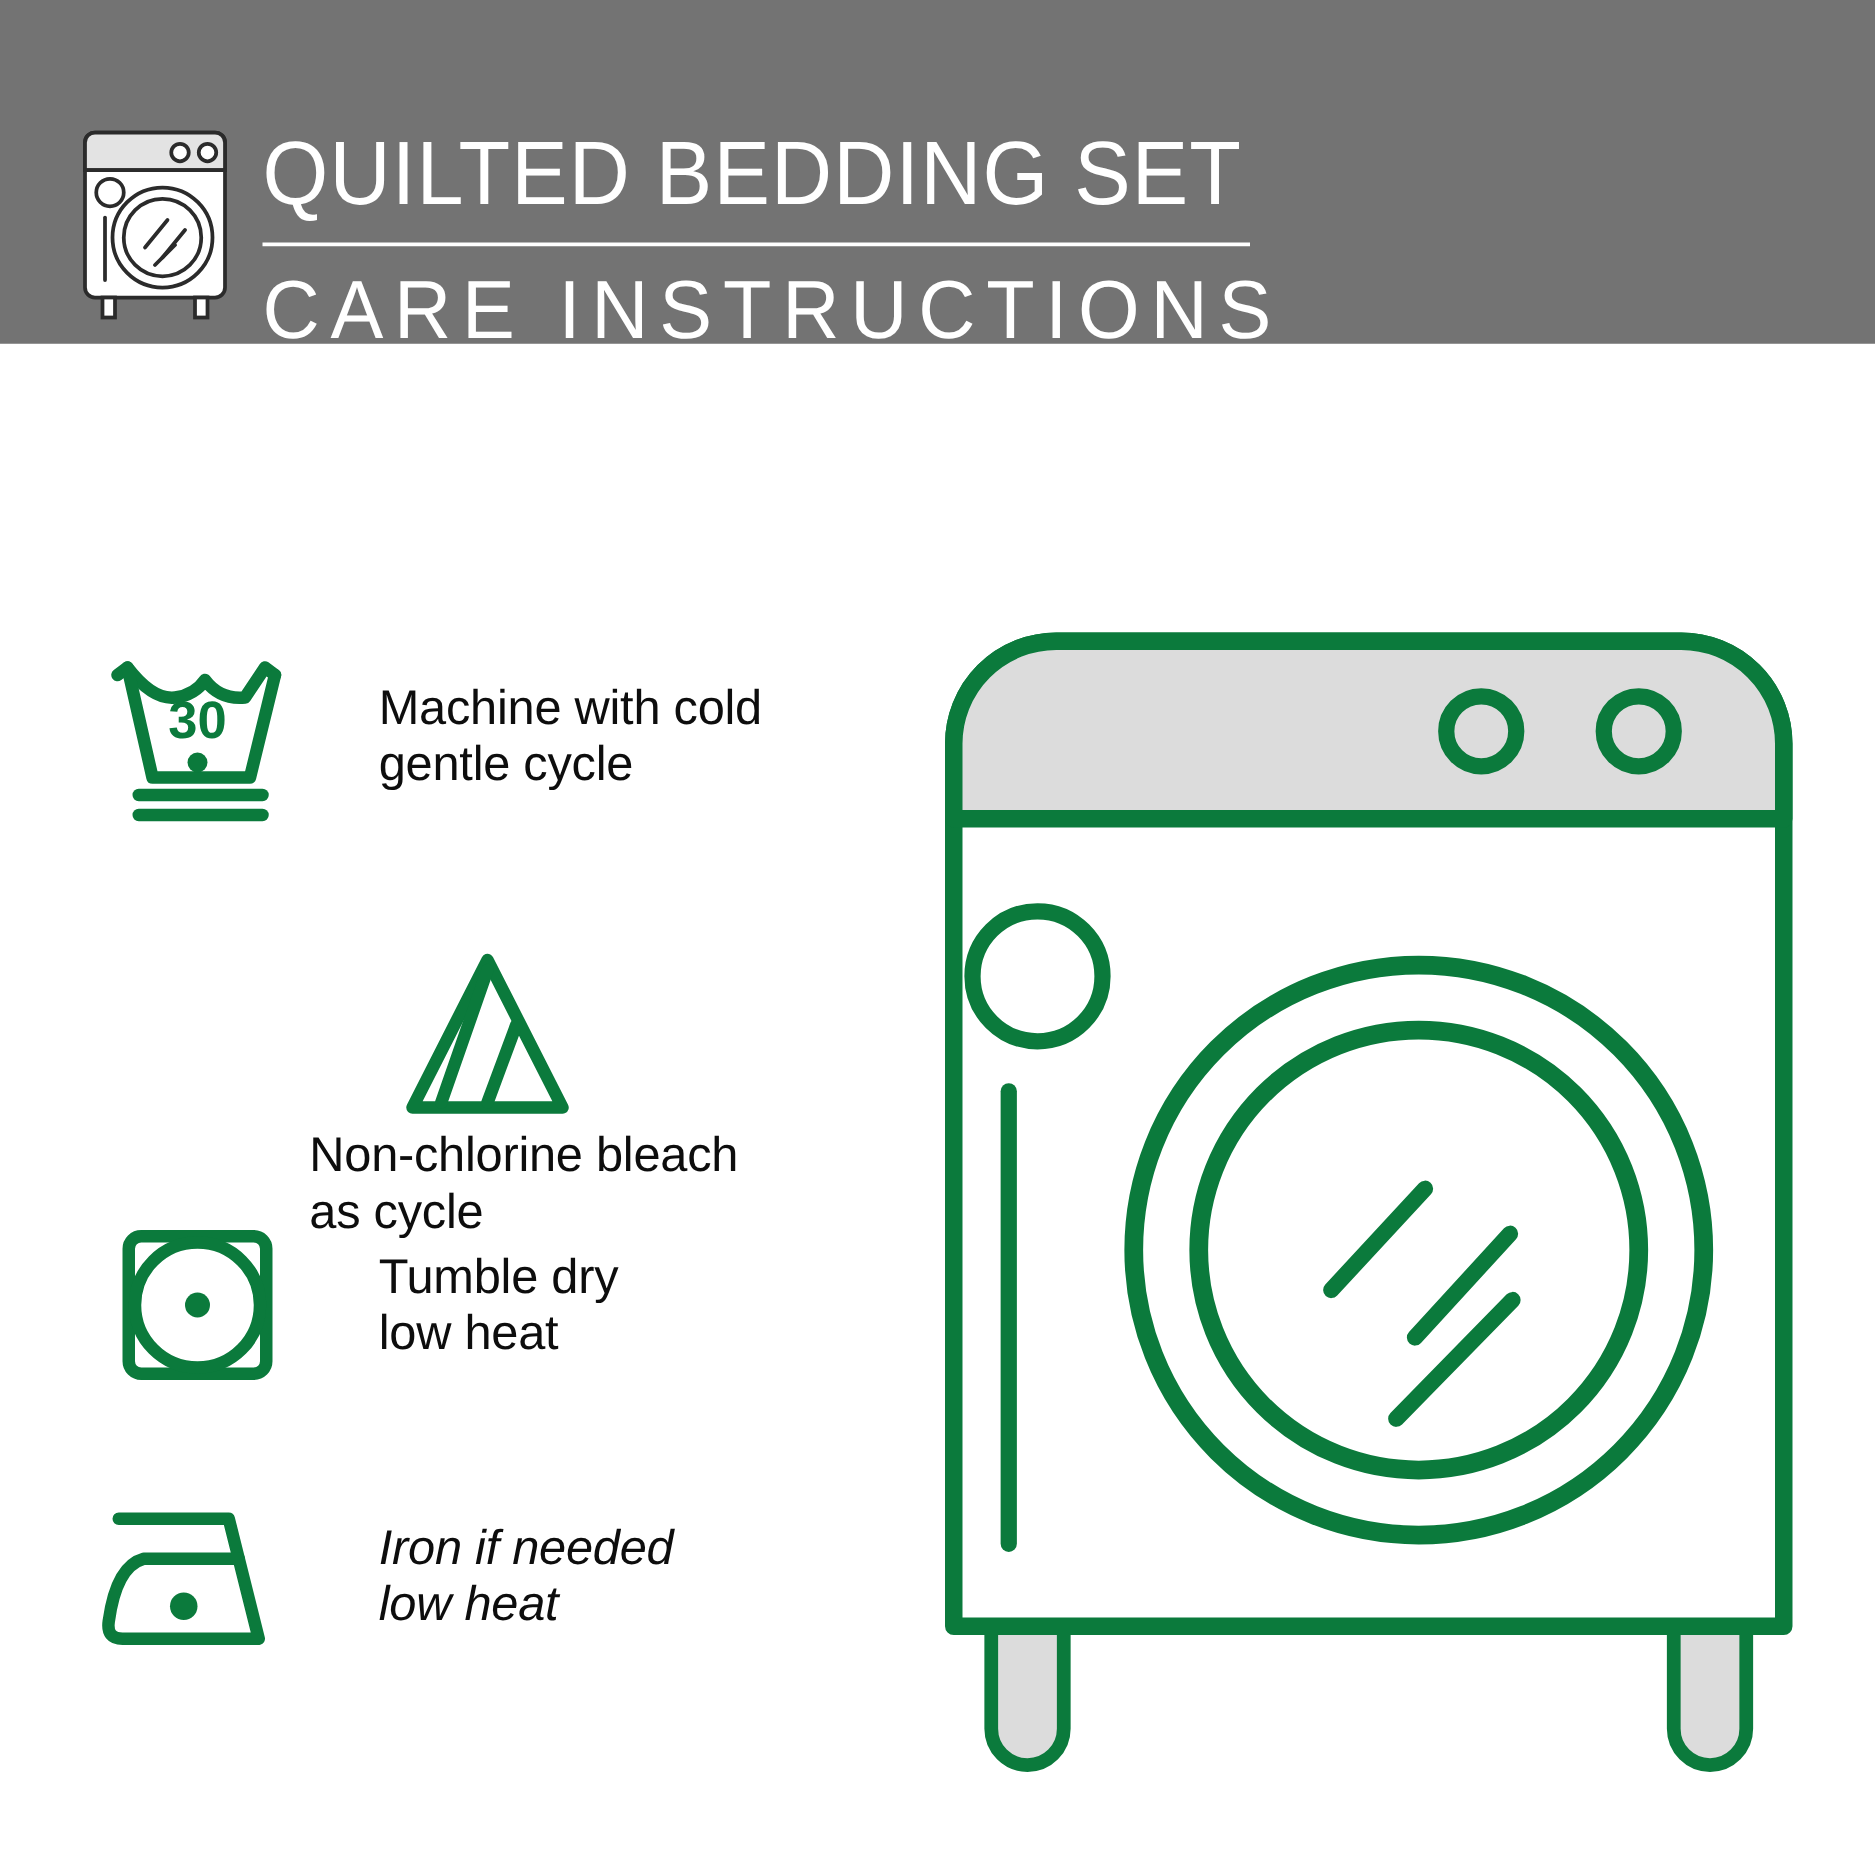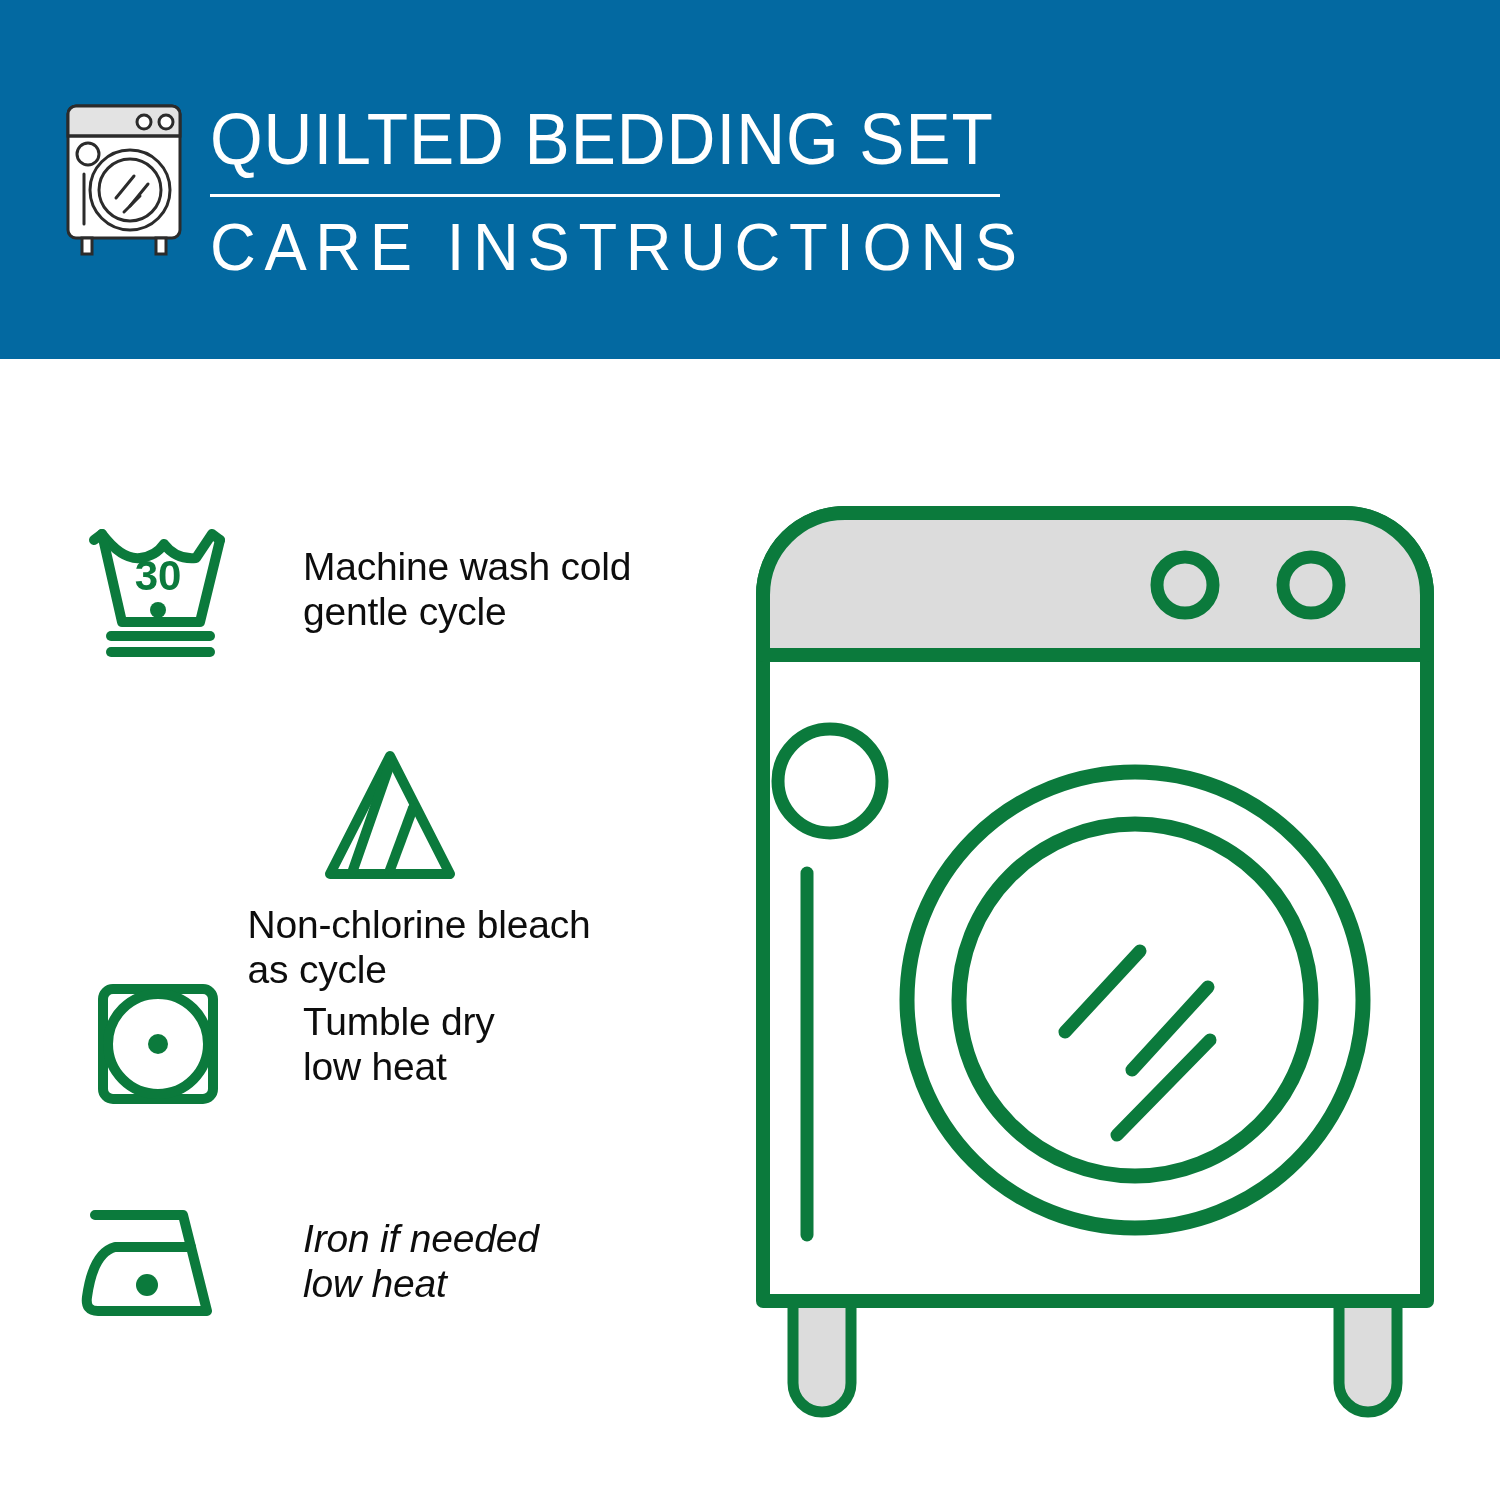--- a/index.html
+++ b/index.html
@@ -8,22 +8,22 @@
     background:#ffffff;
     font-family:"Liberation Sans", sans-serif;
     overflow:hidden;
     position:relative;
   }
 
   
   .header {
     position:absolute;
     left:0; top:0;
-    width:1500px; height:359px;
-    background:#0369a1;
+    width:1500px; height:275px;
+    background:#737373;
   }
   .header-inner {
     position:absolute;
     left:60px; top:98px;
     display:flex;
     align-items:flex-start;
   }
   .logo-mark {
     width:128px; height:160px;
     flex:0 0 auto;
@@ -77,21 +77,21 @@
   }
   .care-row.r0 { top:155px; }
   .care-row.r1 { top:368px;flex-direction:column; }
   .care-row.r2 { top:610px; }
   .care-row.r3 { top:832px;font-style:italic; }
 
   .care-symbol {
     width:175px;
     flex:0 0 175px;
     display:flex;
-    align-items:center;
+    align-items:flex-end;
     justify-content:center;
   }
   .care-text {
     font-family:"Liberation Sans", sans-serif;
     font-size:39px;
     line-height:45px;
     font-weight:400;
     color:#0d0d0d;
     letter-spacing:-0.2px;
     margin-left:58px;
@@ -157,21 +157,21 @@
           <path d="M24 20 L44 108 L122 108 L142 26"></path>
 
           <line x1="33" y1="122" x2="132" y2="122"></line>
           <line x1="33" y1="138" x2="132" y2="138"></line>
         </g>
         <text x="80" y="76" text-anchor="middle" font-family="Liberation Sans, sans-serif" font-size="42" font-weight="700" fill="#0b7a3c">30</text>
         <circle cx="80" cy="96" r="8" fill="#0b7a3c"></circle>
       </svg>
     </div>
     <div class="care-text">
-      <div>Machine wash cold</div>
+      <div>Machine with cold</div>
       <div>gentle cycle</div>
     </div>
   </div>
 
   <div class="care-row r1">
     <div class="care-symbol">
       <svg viewBox="0 0 160 150" width="160" height="150">
         <g fill="none" stroke="#0b7a3c" stroke-width="10" stroke-linecap="round" stroke-linejoin="round">
           <path d="M80 16 L140 134 L20 134 Z"></path>
           <line x1="80" y1="24" x2="43" y2="130"></line>

